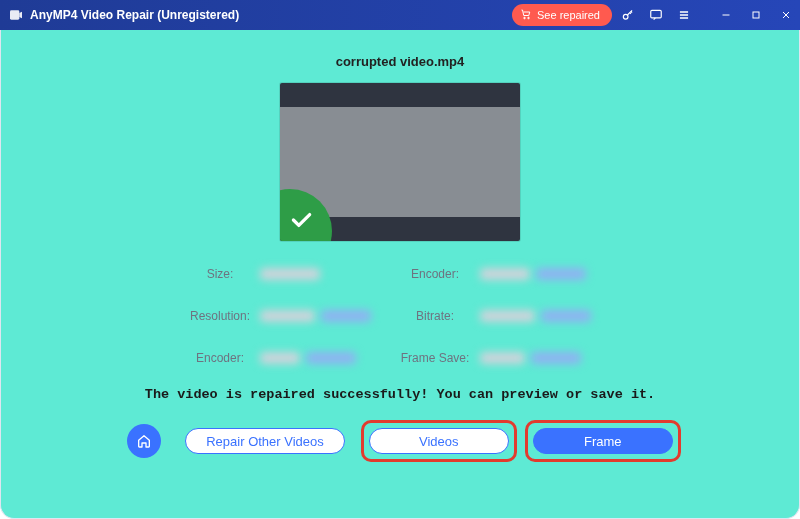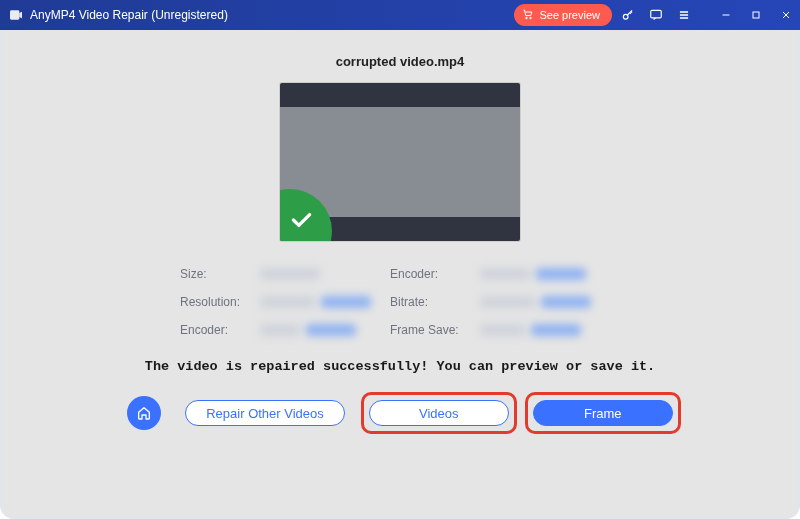--- a/index.html
+++ b/index.html
@@ -22,21 +22,21 @@
     display:flex; align-items:center;
     color:#fff;
     font-size:12px;
     padding:0 6px 0 8px;
   }
   .titlebar .app-icon {
     width:16px; height:16px; margin-right:6px;
     display:flex; align-items:center; justify-content:center;
   }
   .titlebar .app-icon svg { width:16px; height:16px; }
-  .titlebar .title { font-weight:400; }
+  .titlebar .title { font-weight:700; }
   .titlebar .spacer { flex:1; }
   .pricing-btn {
     background:#ff5a4f;
     color:#fff;
     border:none;
     height:22px;
     border-radius:11px;
     padding:0 12px 0 8px;
     font-size:11px;
     cursor:pointer;
@@ -53,21 +53,21 @@
   
   .content {
     flex:1;
     border:1px solid #dfe5f0;
     border-top:none;
     border-radius:0 0 14px 14px;
     margin:0;
     padding:24px 40px 18px 40px;
     display:flex; flex-direction:column; align-items:center;
     position:relative;
-    background:#e5e5e5;
+    background:#5eead4;
   }
   .filename {
     font-size:13px;
     font-weight:700;
     color:#222;
     margin-bottom:14px;
   }
   .thumb-wrap {
     width:240px; height:158px;
     background:#2f3440;
@@ -89,24 +89,25 @@
     display:flex; align-items:flex-start; justify-content:flex-end;
     padding:18px 18px 0 0;
   }
   .thumb-wrap .badge svg { width:26px; height:26px; }
 
   .meta {
     margin-top:26px;
     width:440px;
     display:grid;
     grid-template-columns: 80px 130px 90px 130px;
-    row-gap:14px;
+    row-gap:28px;
     font-size:12px;
     color:#6e7380;
     align-items:center;
+    text-align:center;
   }
   .meta .label { color:#6e7380; }
   .blur {
     height:12px;
     background:#cfd3db;
     filter: blur(4px);
     border-radius:4px;
     width:80%;
   }
   .blur.link { background:#8fb2f2; }
@@ -179,21 +180,21 @@
     <span class="title">AnyMP4 Video Repair (Unregistered)</span>
     <span class="spacer"></span>
     <button class="pricing-btn">
       <span>
         <svg viewBox="0 0 24 24" fill="none" stroke="#fff" stroke-width="2">
             <circle cx="9" cy="20" r="1.5" fill="#fff"></circle>
             <circle cx="17" cy="20" r="1.5" fill="#fff"></circle>
             <path d="M3 4h2l2.5 11h10l2-7H7"></path>
           </svg>
       </span>
-      <span>See preview</span>
+      <span>See repaired</span>
     </button>
     <div class="title-controls">
       <span class="ticon">
         <svg viewBox="0 0 24 24" fill="none" stroke="#fff" stroke-width="2">
             <circle cx="8" cy="15" r="4"></circle>
             <path d="M11 12l8-8M17 6l2 2M15 8l2 2"></path>
           </svg>
       </span>
       <span class="ticon">
         <svg viewBox="0 0 24 24" fill="none" stroke="#fff" stroke-width="2">

